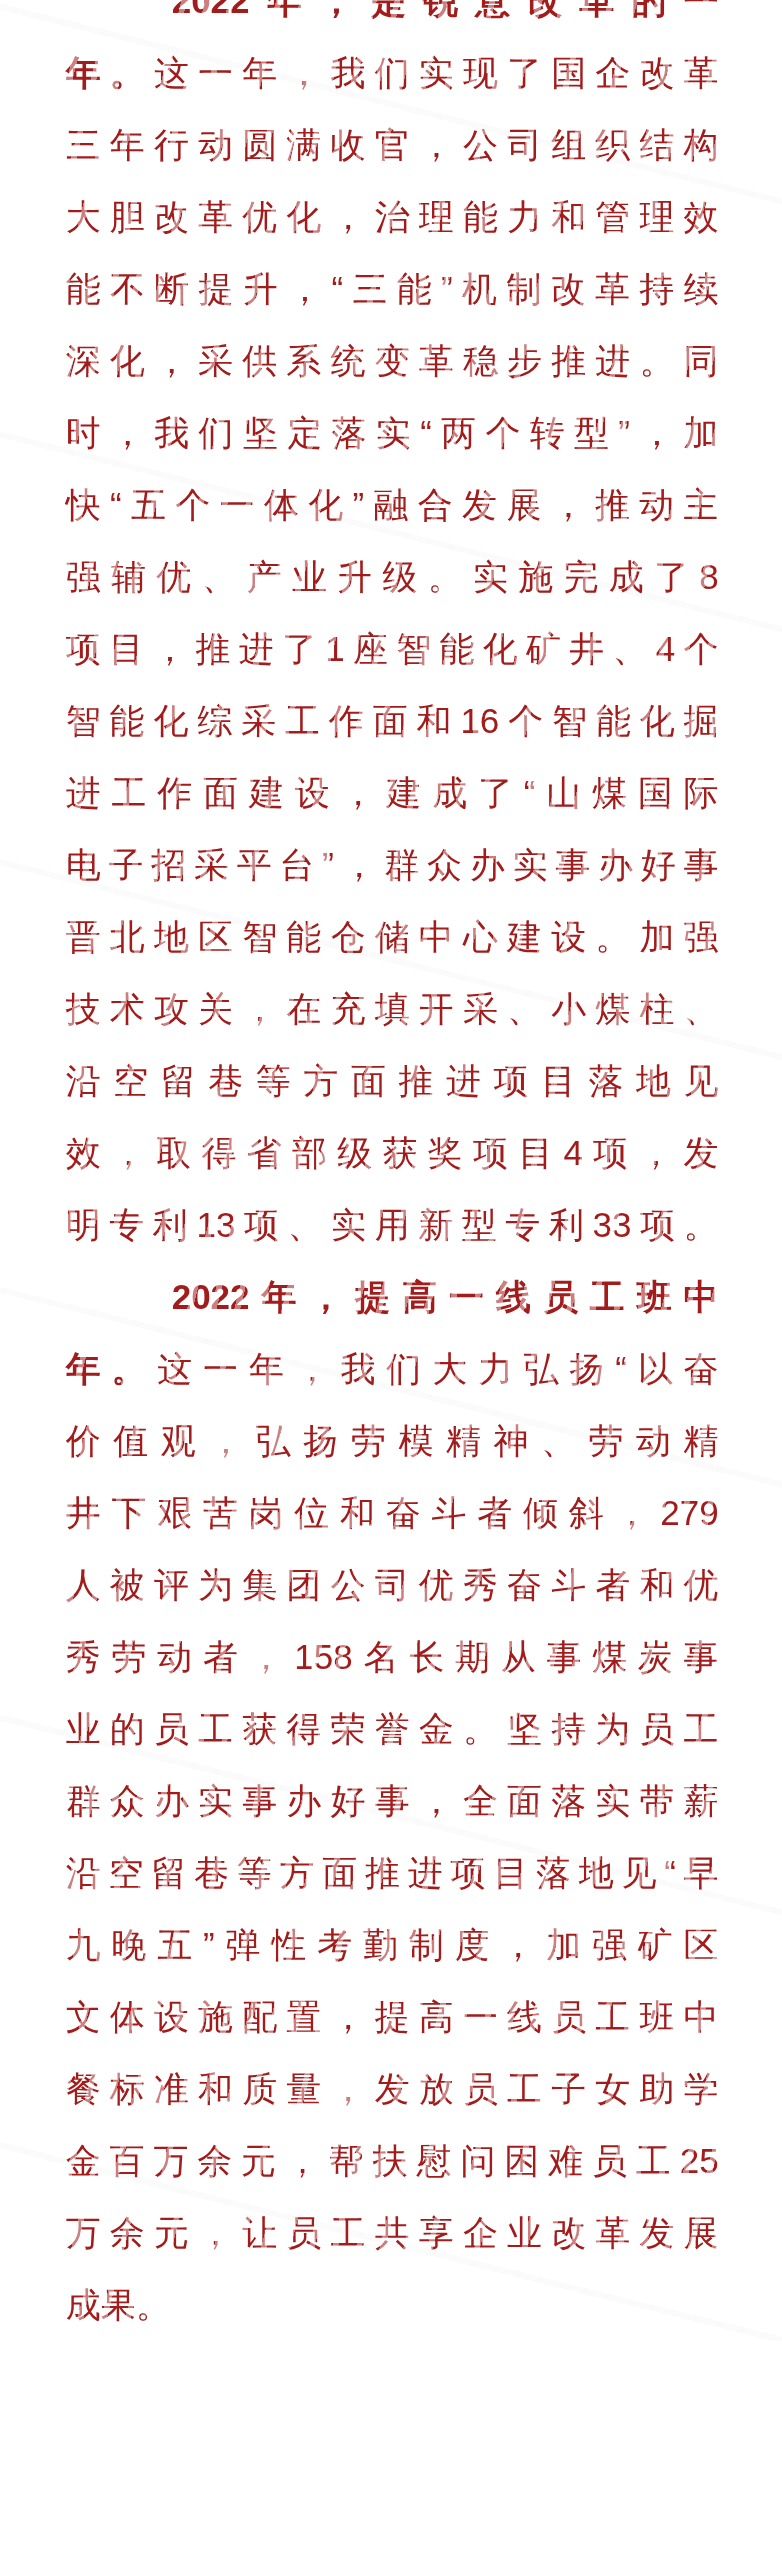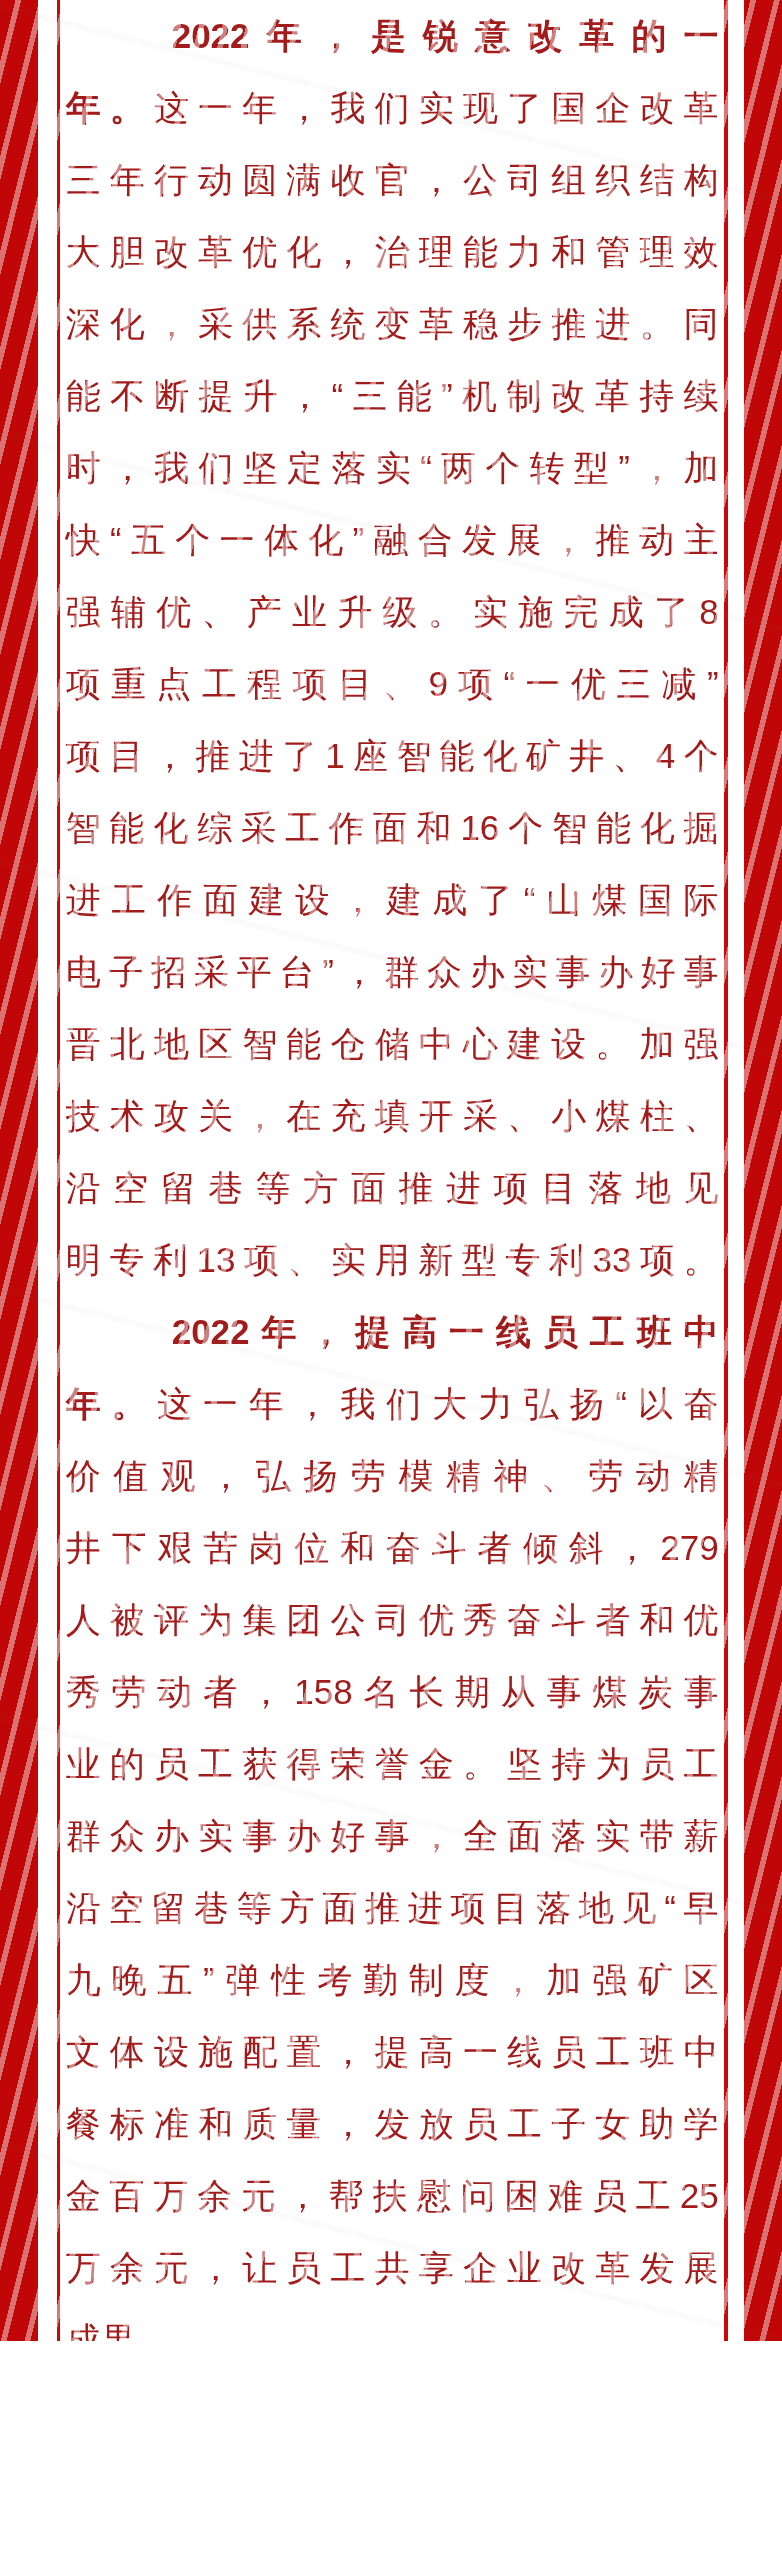--- a/index.html
+++ b/index.html
@@ -13,20 +13,21 @@
     width:783px;height:2576px;
     background:var(--bg);
     font-family:"Liberation Sans", sans-serif;
     overflow:hidden;
   }
   .page{
     position:relative;
     display:flex;
     width:783px;height:2341px;
     background:var(--bg);
+    align-items:flex-end;
   }
   .bar{width:38px;background:var(--border-red);flex:0 0 auto;}
   .bar.right{width:39px;}
   .gutter{width:19px;background:var(--bg);flex:0 0 auto;}
   .gutter.right{width:16px;}
   .rule{width:3.3px;background:var(--rule-red);flex:0 0 auto;}
   .rule.right{width:4px;}
   .content{
     flex:1 1 auto;
     padding:0 5.4px;
@@ -65,33 +66,33 @@
 
 <div class="page">
   <div class="bar left"></div>
   <div class="gutter left"></div>
   <div class="rule left"></div>
   <div class="content">
       <div class="line indent"><span class="bold">2022年，是锐意改革的一</span><span class="reg"></span></div>
       <div class="line"><span class="bold">年。</span><span class="reg">这一年，我们实现了国企改革</span></div>
       <div class="line"><span class="bold"></span><span class="reg">三年行动圆满收官，公司组织结构</span></div>
       <div class="line"><span class="bold"></span><span class="reg">大胆改革优化，治理能力和管理效</span></div>
+      <div class="line"><span class="bold"></span><span class="reg">能不断提升，“三能”机制改革持续</span></div>
       <div class="line"><span class="bold"></span><span class="reg">深化，采供系统变革稳步推进。同</span></div>
-      <div class="line"><span class="bold"></span><span class="reg">能不断提升，“三能”机制改革持续</span></div>
       <div class="line"><span class="bold"></span><span class="reg">时，我们坚定落实“两个转型”，加</span></div>
       <div class="line"><span class="bold"></span><span class="reg">快“五个一体化”融合发展，推动主</span></div>
       <div class="line"><span class="bold"></span><span class="reg">强辅优、产业升级。实施完成了8</span></div>
-      <div class="line"><span class="bold"></span><span class="reg">项重点工程项目、9项“一优三减”</span></div>
       <div class="line"><span class="bold"></span><span class="reg">项目，推进了1座智能化矿井、4个</span></div>
       <div class="line"><span class="bold"></span><span class="reg">智能化综采工作面和16个智能化掘</span></div>
       <div class="line"><span class="bold"></span><span class="reg">进工作面建设，建成了“山煤国际</span></div>
       <div class="line"><span class="bold"></span><span class="reg">电子招采平台”，群众办实事办好事</span></div>
       <div class="line"><span class="bold"></span><span class="reg">晋北地区智能仓储中心建设。加强</span></div>
       <div class="line"><span class="bold"></span><span class="reg">技术攻关，在充填开采、小煤柱、</span></div>
       <div class="line"><span class="bold"></span><span class="reg">沿空留巷等方面推进项目落地见</span></div>
+      <div class="line"><span class="bold"></span><span class="reg">效，取得省部级获奖项目4项，发</span></div>
       <div class="line"><span class="bold"></span><span class="reg">明专利13项、实用新型专利33项。</span></div>
       <div class="line indent"><span class="bold">2022年，提高一线员工班中</span><span class="reg"></span></div>
       <div class="line"><span class="bold">年。</span><span class="reg">这一年，我们大力弘扬“以奋</span></div>
       <div class="line"><span class="bold"></span><span class="reg">价值观，弘扬劳模精神、劳动精</span></div>
       <div class="line"><span class="bold"></span><span class="reg">井下艰苦岗位和奋斗者倾斜，279</span></div>
       <div class="line"><span class="bold"></span><span class="reg">人被评为集团公司优秀奋斗者和优</span></div>
       <div class="line"><span class="bold"></span><span class="reg">秀劳动者，158名长期从事煤炭事</span></div>
       <div class="line"><span class="bold"></span><span class="reg">业的员工获得荣誉金。坚持为员工</span></div>
       <div class="line"><span class="bold"></span><span class="reg">群众办实事办好事，全面落实带薪</span></div>
       <div class="line"><span class="bold"></span><span class="reg">沿空留巷等方面推进项目落地见“早</span></div>

